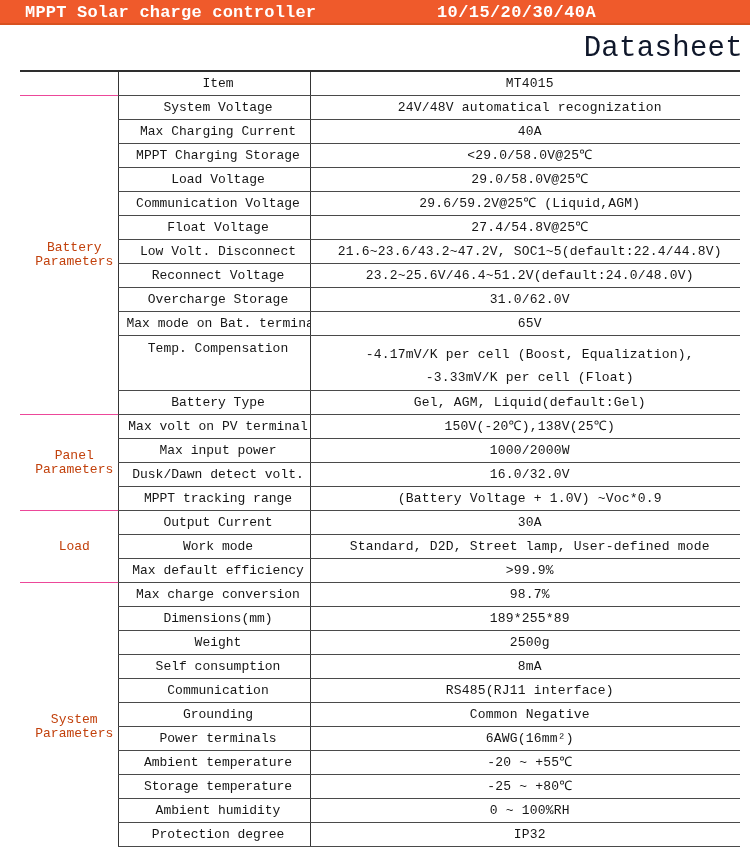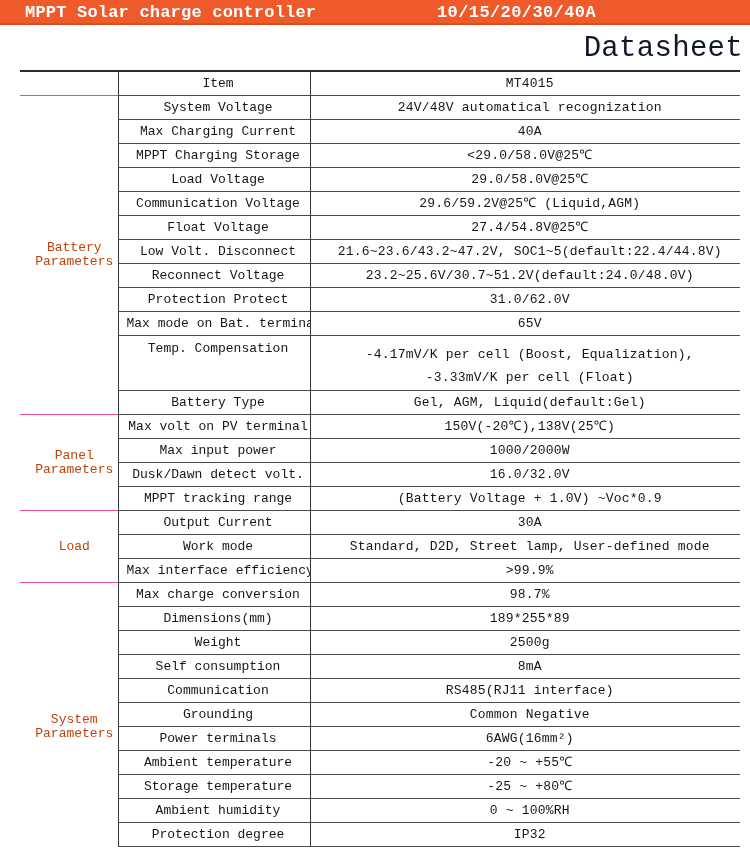--- a/index.html
+++ b/index.html
@@ -121,24 +121,24 @@
         <tr>
           <td class="param">Float Voltage</td>
           <td class="value">27.4/54.8V@25℃</td>
         </tr>
         <tr>
           <td class="param">Low Volt. Disconnect</td>
           <td class="value">21.6~23.6/43.2~47.2V, SOC1~5(default:22.4/44.8V)</td>
         </tr>
         <tr>
           <td class="param">Reconnect Voltage</td>
-          <td class="value">23.2~25.6V/30.7~51.2V(default:24.0/48.0V)</td>
-        </tr>
-        <tr>
-          <td class="param">Protection Protect</td>
+          <td class="value">23.2~25.6V/46.4~51.2V(default:24.0/48.0V)</td>
+        </tr>
+        <tr>
+          <td class="param">Overcharge Storage</td>
           <td class="value">31.0/62.0V</td>
         </tr>
         <tr>
           <td class="param">Max mode on Bat. terminal</td>
           <td class="value">65V</td>
         </tr>
         <tr class="multi">
           <td class="param">Temp. Compensation</td>
           <td class="value">-4.17mV/K per cell (Boost, Equalization),
 -3.33mV/K per cell (Float)</td>
@@ -168,21 +168,21 @@
         <tr class="section-start">
           <td class="group" rowspan="3">Load</td>
           <td class="param">Output Current</td>
           <td class="value">30A</td>
         </tr>
         <tr>
           <td class="param">Work mode</td>
           <td class="value">Standard, D2D, Street lamp, User-defined mode</td>
         </tr>
         <tr>
-          <td class="param">Max interface efficiency</td>
+          <td class="param">Max default efficiency</td>
           <td class="value">&gt;99.9%</td>
         </tr>
         <tr class="section-start">
           <td class="group" rowspan="12">System
 Parameters</td>
           <td class="param">Max charge conversion</td>
           <td class="value">98.7%</td>
         </tr>
         <tr>
           <td class="param">Dimensions(mm)</td>

